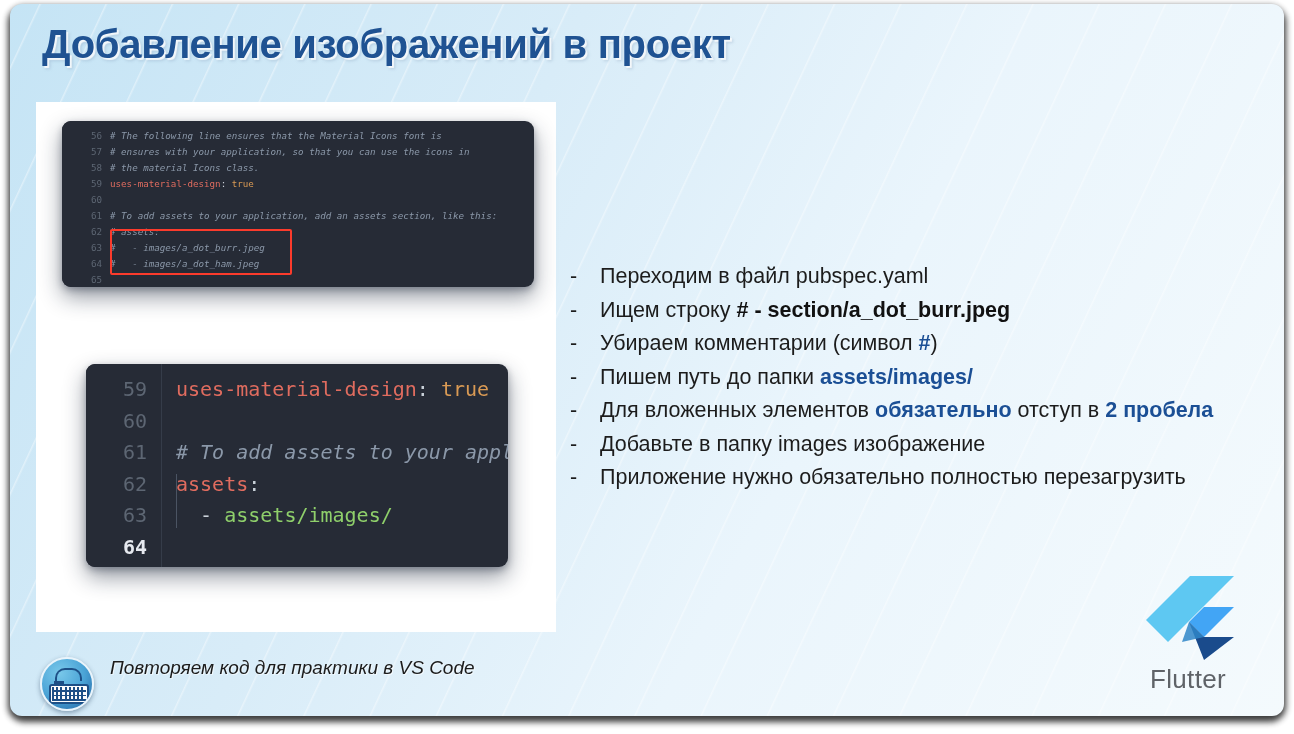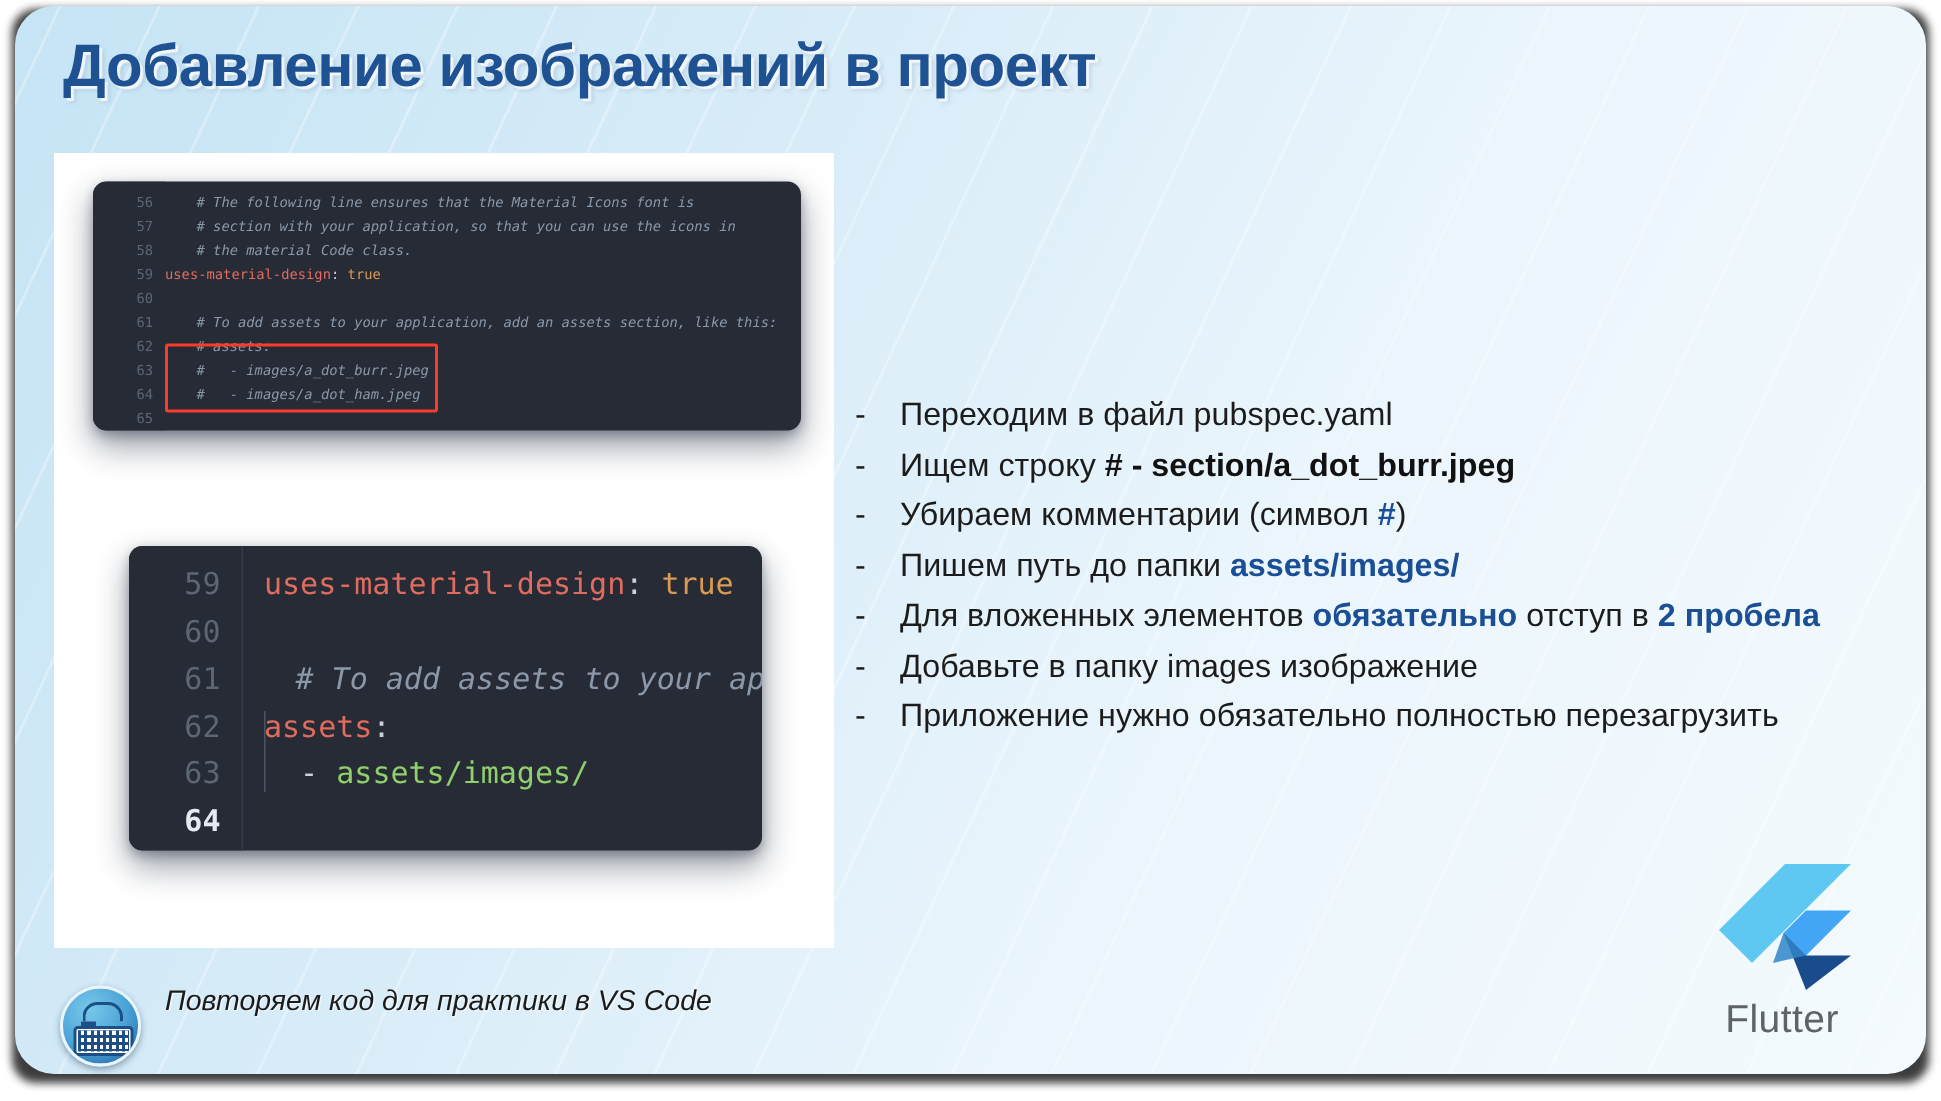--- a/index.html
+++ b/index.html
@@ -17,21 +17,21 @@
     border-radius: 16px;
     background: #1b1b1b;
     filter: blur(3px);
     opacity: .85;
   }
 
   .slide {
     position: absolute;
     left: 10px; top: 4px;
     width: 1274px; height: 712px;
-    border-radius: 26px;
+    border-radius: 12px;
     overflow: hidden;
     background:
       repeating-linear-gradient(
         115deg,
         rgba(255,255,255,0.0) 0px,
         rgba(255,255,255,0.0) 26px,
         rgba(255,255,255,0.40) 27px,
         rgba(255,255,255,0.0) 29px,
         rgba(255,255,255,0.0) 60px
       ),
@@ -99,21 +99,21 @@
 
   .code-area {
     position: relative;
     flex: 1 1 auto;
     padding-top: 7px;
     overflow: hidden;
   }
   .code-block.two .code-area { padding-top: 10px; padding-left: 14px; }
   .code-line { white-space: pre; }
 
-  .c-comment { color: #8b98a9; font-style: italic; margin-left: 21px; }
+  .c-comment { color: #8b98a9; font-style: italic; }
   .c-key     { color: #e06c5f; }
   .c-punct   { color: #c9d1d9; }
   .c-val     { color: #d99a54; }
   .c-str     { color: #8fd06b; }
   .indent-guide {
     position: absolute;
     left: 14px; top: 110px;
     width: 1px; height: 54px;
     background: #4b5463;
   }
@@ -234,22 +234,22 @@
         <div class="ln">59</div>
         <div class="ln">60</div>
         <div class="ln">61</div>
         <div class="ln">62</div>
         <div class="ln">63</div>
         <div class="ln">64</div>
         <div class="ln">65</div>
       </div>
     <div class="code-area">
         <div class="code-line"><span class="c-comment"># The following line ensures that the Material Icons font is</span></div>
-        <div class="code-line"><span class="c-comment"># section with your application, so that you can use the icons in</span></div>
-        <div class="code-line"><span class="c-comment"># the material Code class.</span></div>
+        <div class="code-line"><span class="c-comment"># ensures with your application, so that you can use the icons in</span></div>
+        <div class="code-line"><span class="c-comment"># the material Icons class.</span></div>
         <div class="code-line"><span class="c-key">uses-material-design</span><span class="c-punct">: </span><span class="c-val">true</span></div>
         <div class="code-line"><span class="c-comment">&nbsp;</span></div>
         <div class="code-line"><span class="c-comment"># To add assets to your application, add an assets section, like this:</span></div>
         <div class="code-line"><span class="c-comment"># assets:</span></div>
         <div class="code-line"><span class="c-comment">#   - images/a_dot_burr.jpeg</span></div>
         <div class="code-line"><span class="c-comment">#   - images/a_dot_ham.jpeg</span></div>
         <div class="code-line"><span class="c-comment">&nbsp;</span></div>
       </div>
   </div>
   <div class="red-box"></div>

